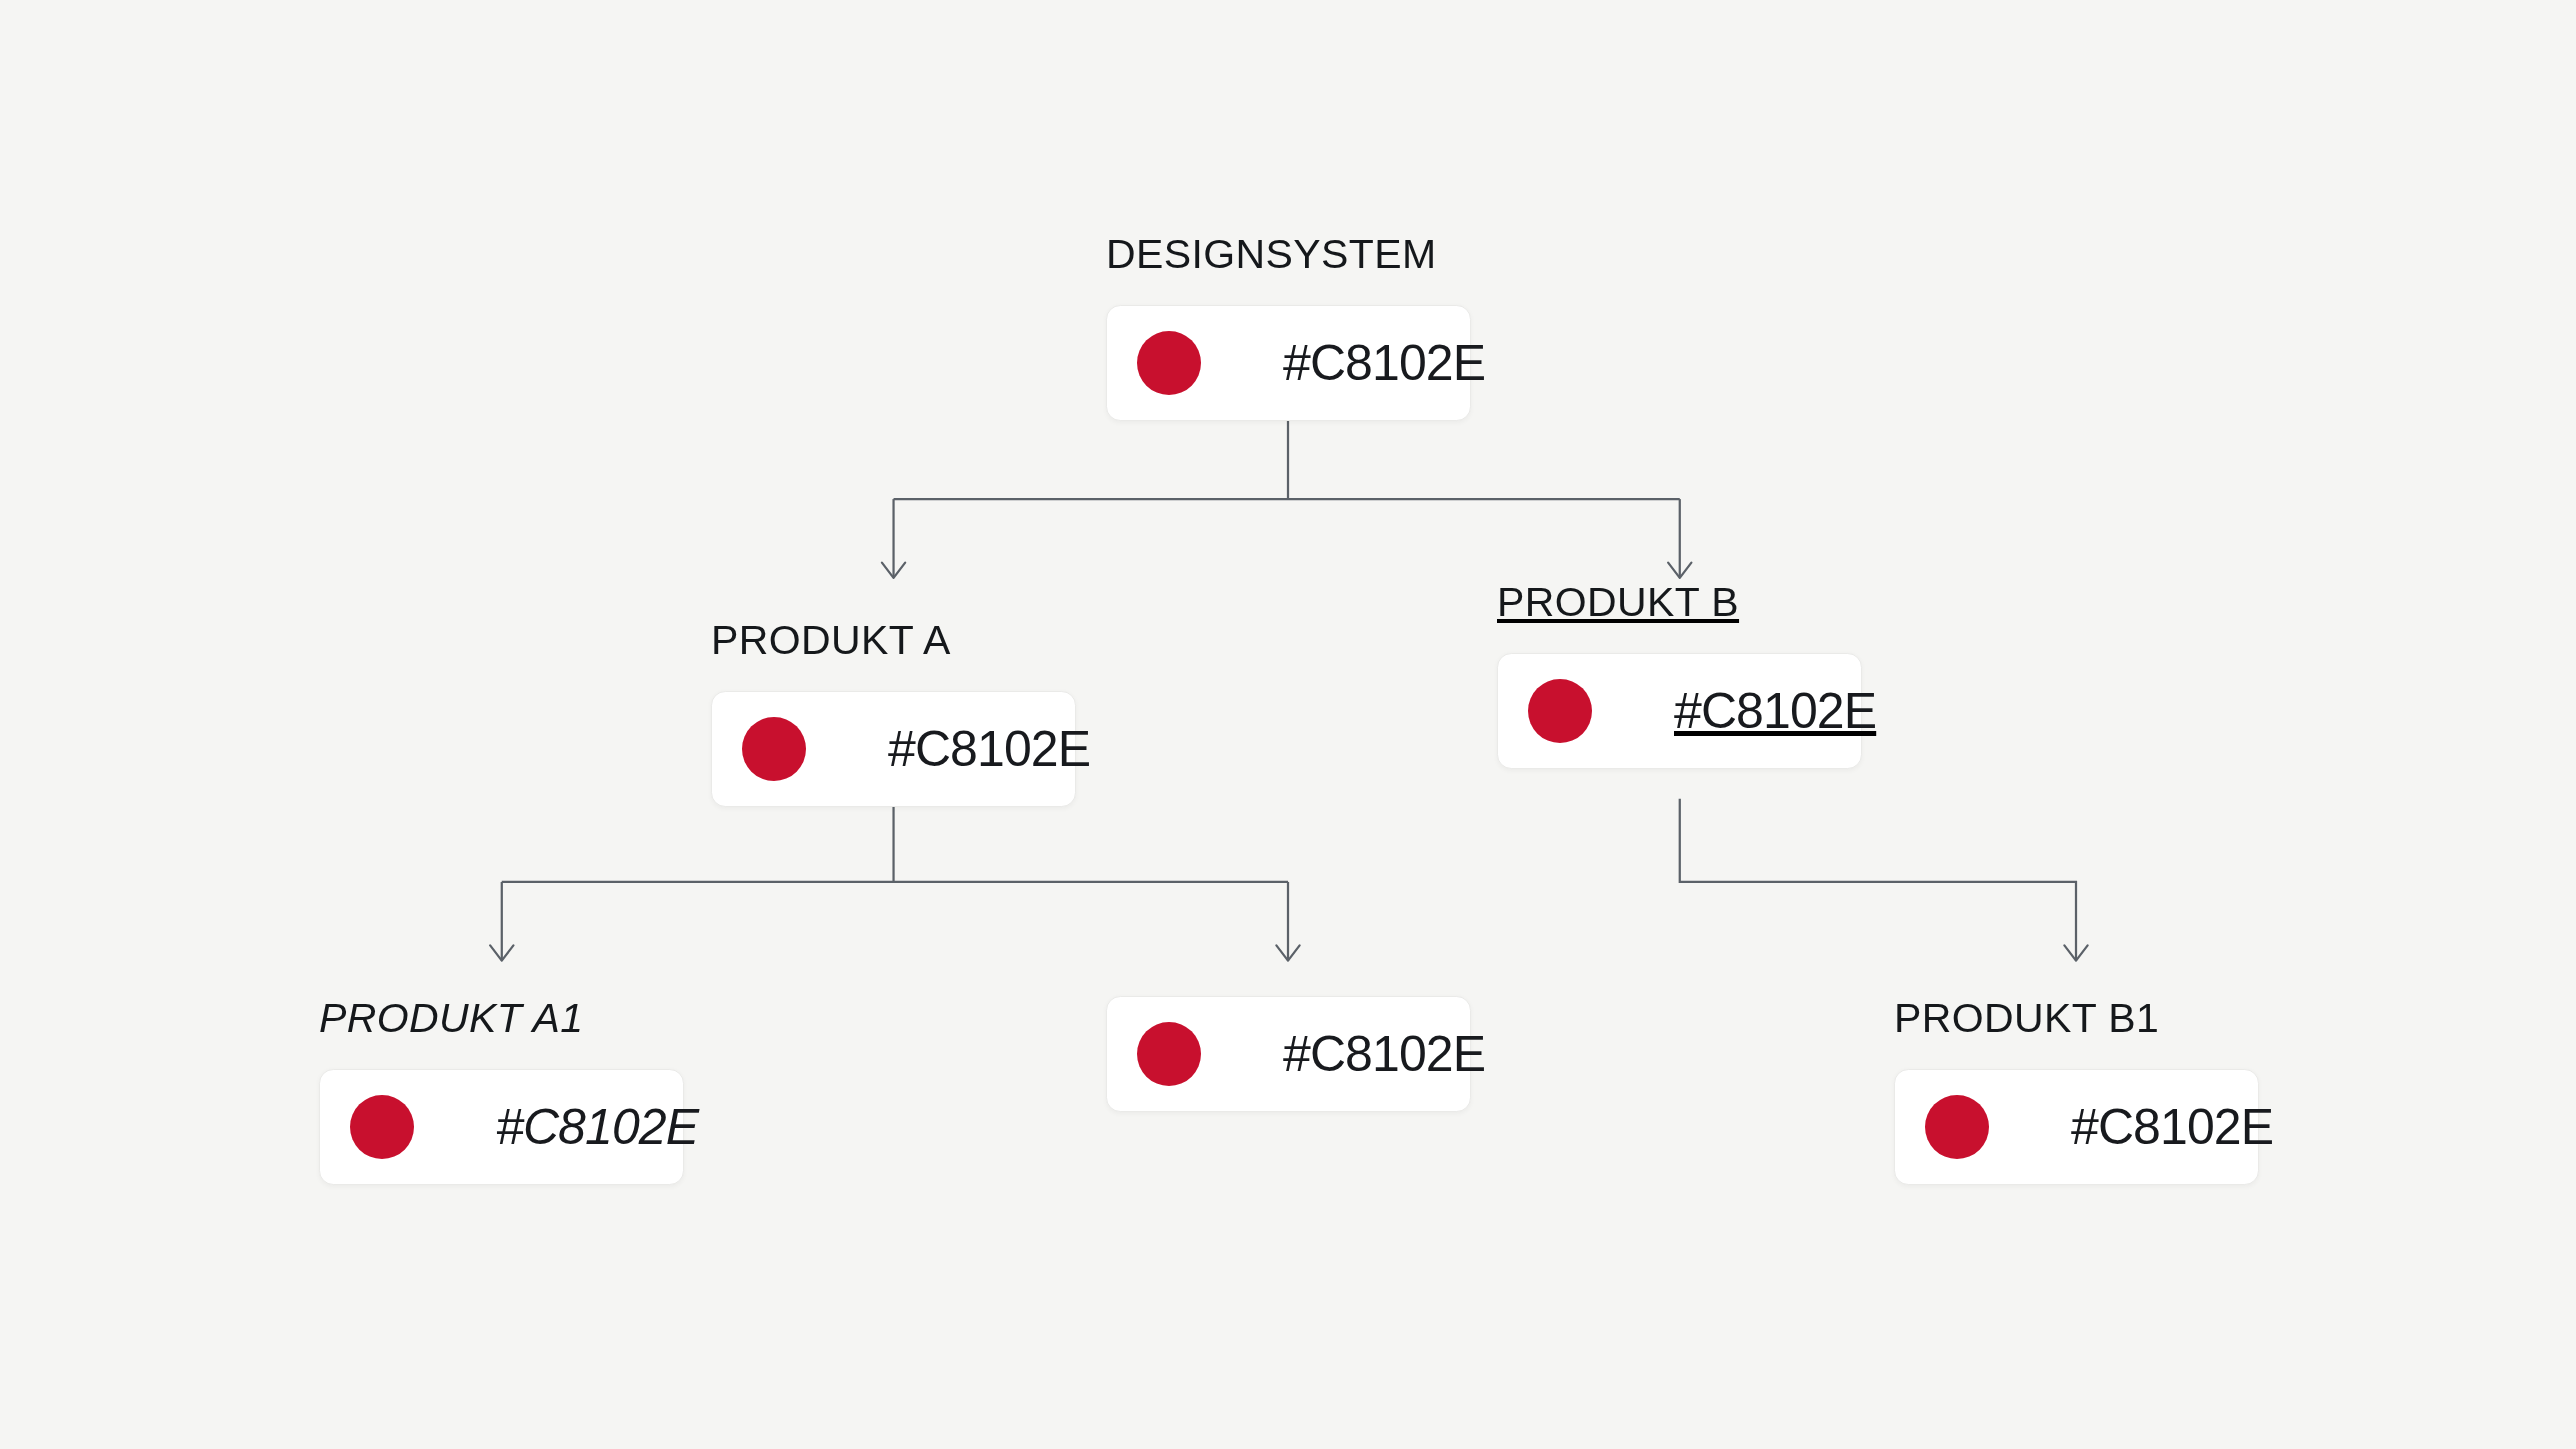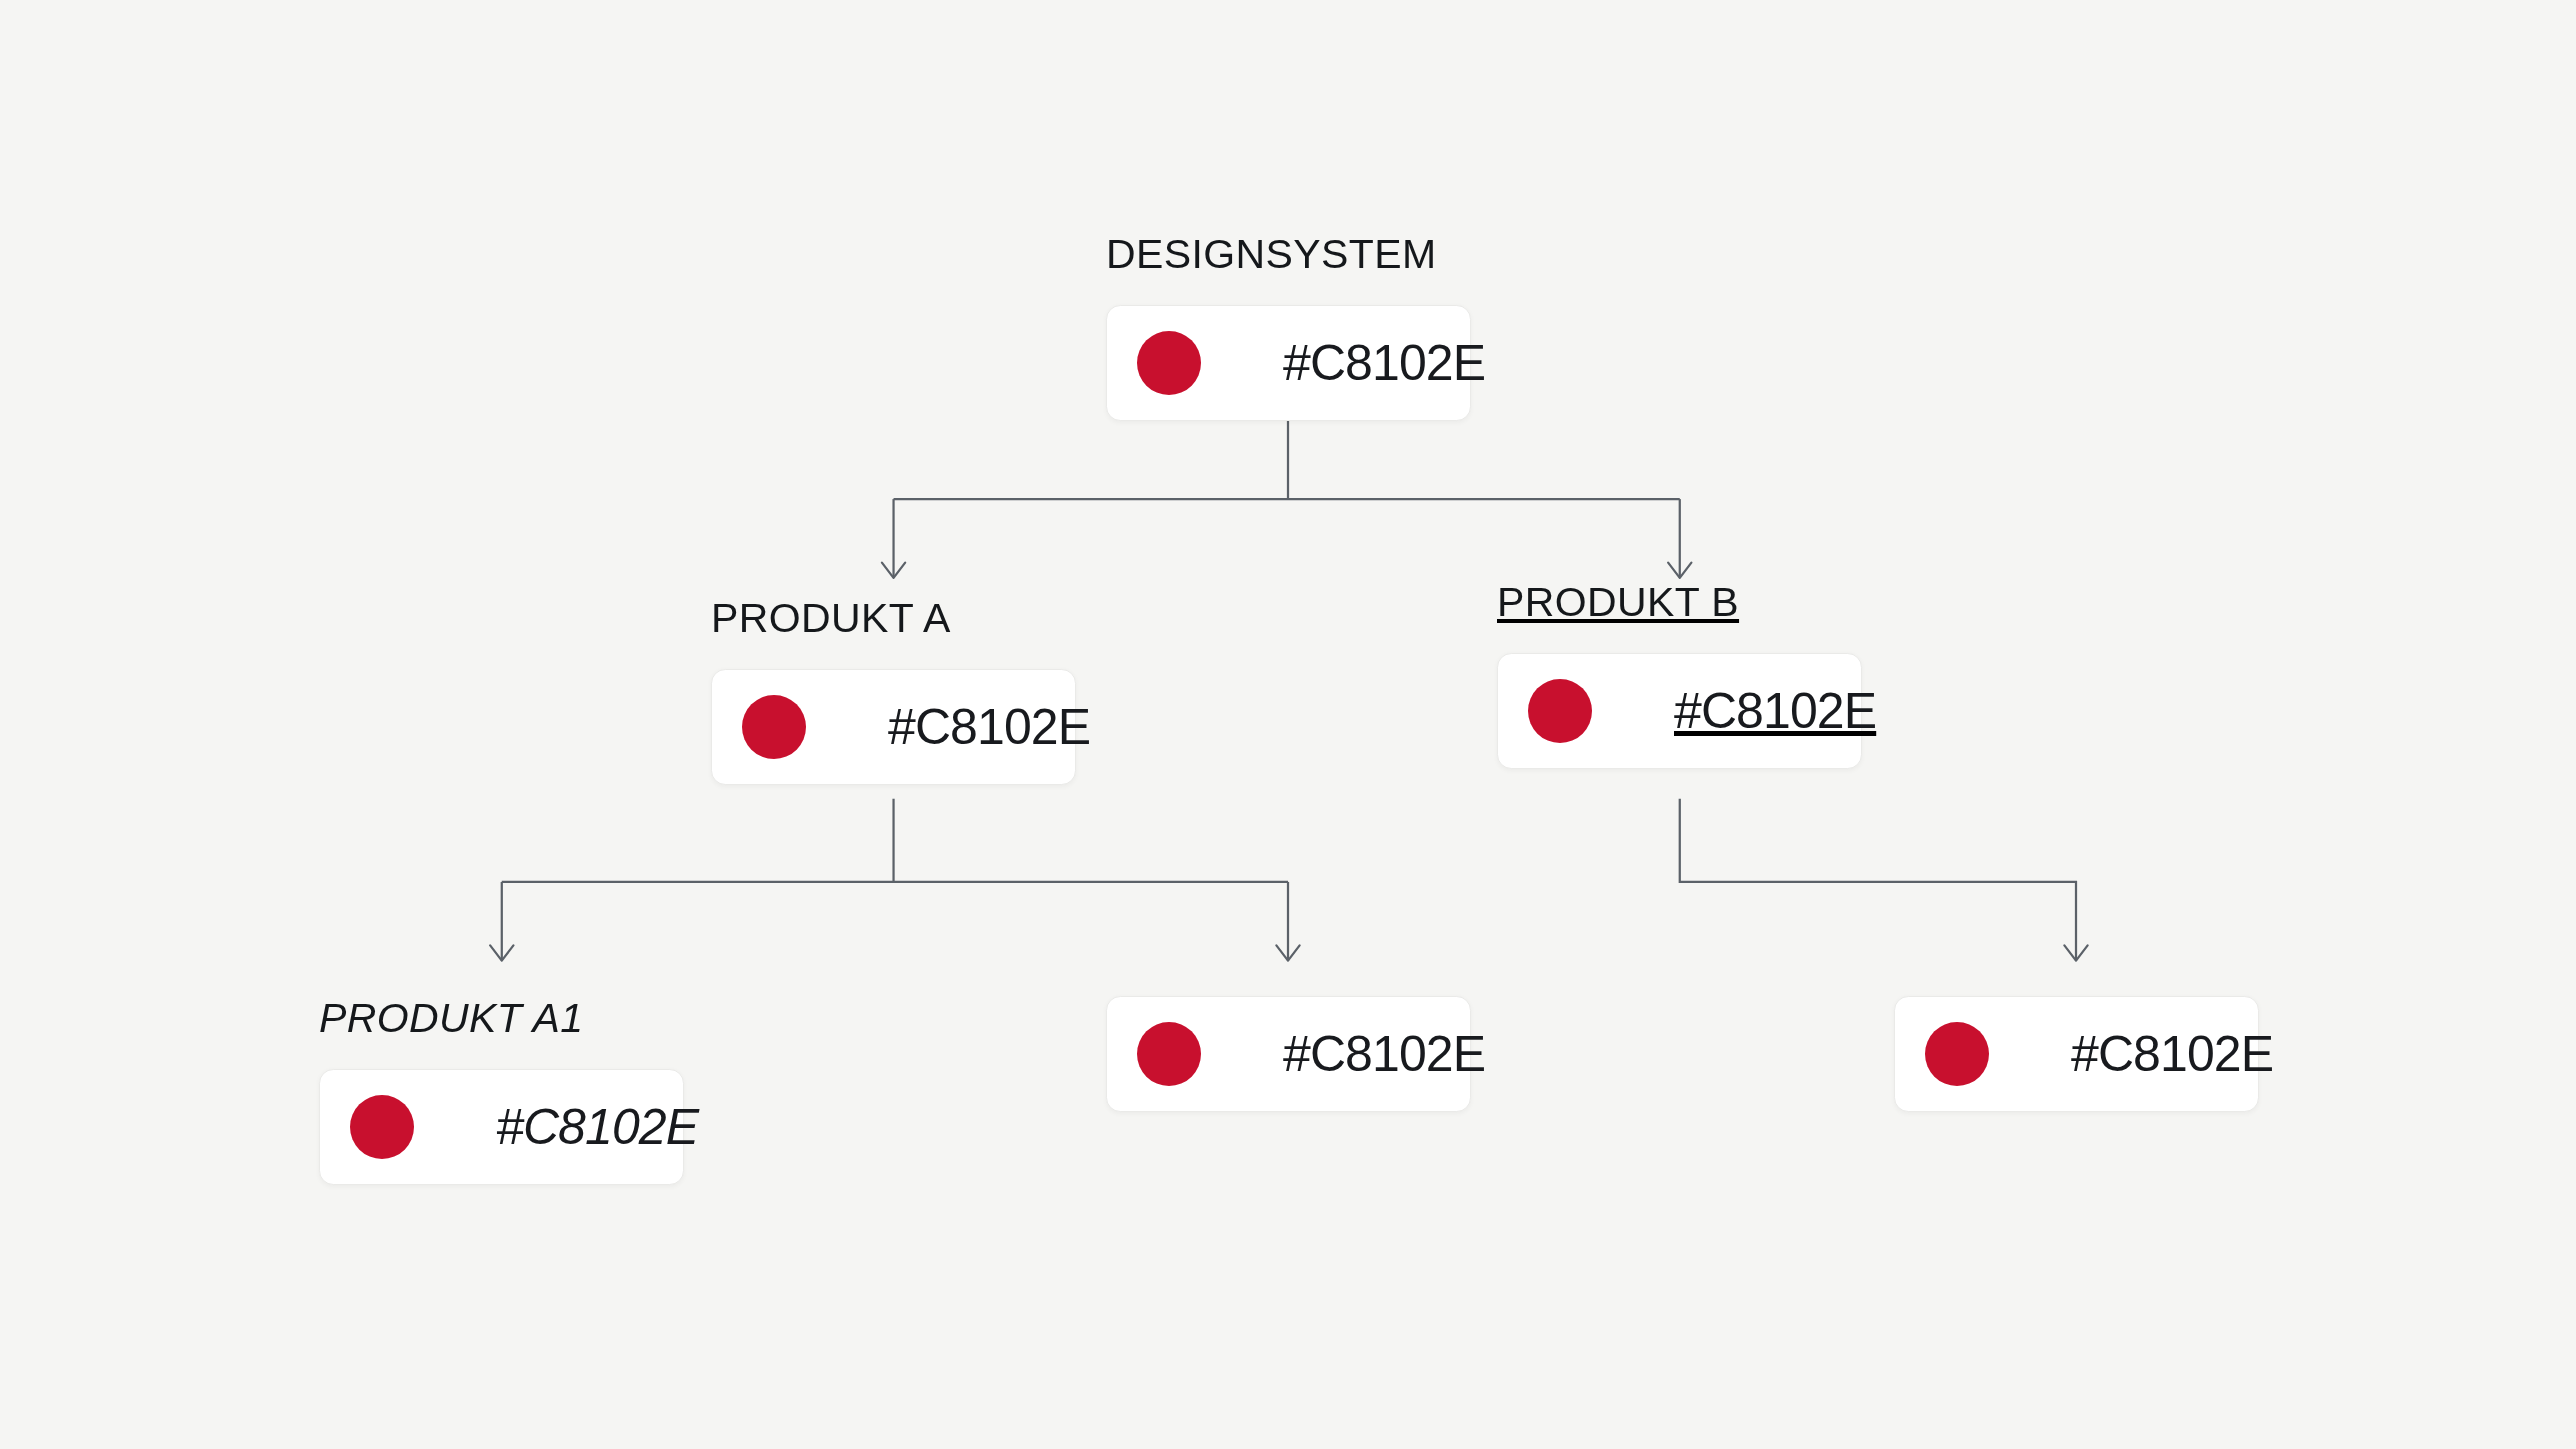--- a/index.html
+++ b/index.html
@@ -66,21 +66,21 @@
   }
   .hex-value {
     margin-left: 43px;
     font-size: 50px;
     letter-spacing: -0.9px;
     color: #181A1E;
     white-space: nowrap;
   }
   
   .node-root { left: 1106px; top: 232px; }
-  .node-a    { left: 711px;  top: 596px; }
+  .node-a    { left: 711px;  top: 618px; }
   .node-b    { left: 1497px; top: 580px; text-decoration: underline; }
   .node-a1   { left: 319px;  top: 996px; font-style: italic; }
   .node-a2   { left: 1106px; top: 996px; }
   .node-b1   { left: 1894px; top: 996px; }
 </style>
 </head>
 <body>
 
 <div class="canvas">
 
@@ -137,20 +137,21 @@
   </div>
 
   <div class="node node-a2">
     <div class="color-card">
       <span class="swatch" style="background-color: rgb(200, 16, 46);"></span>
       <span class="hex-value">#C8102E</span>
     </div>
   </div>
 
   <div class="node node-b1">
+    <div class="node-label">PRODUKT B1</div>
     <div class="color-card">
       <span class="swatch" style="background-color: rgb(200, 16, 46);"></span>
       <span class="hex-value">#C8102E</span>
     </div>
   </div>
 
 </div>
 
 
 </body></html>

